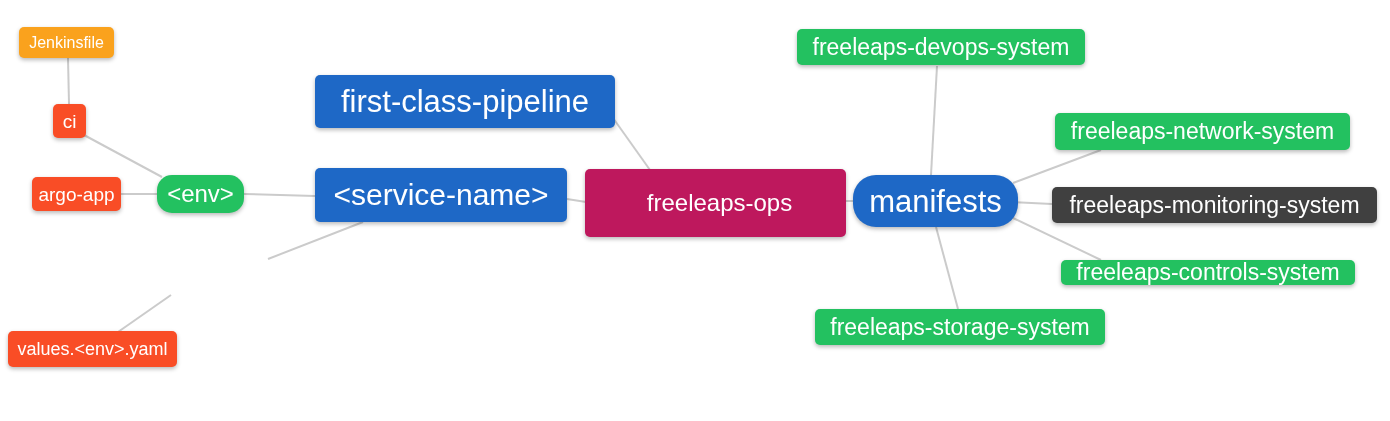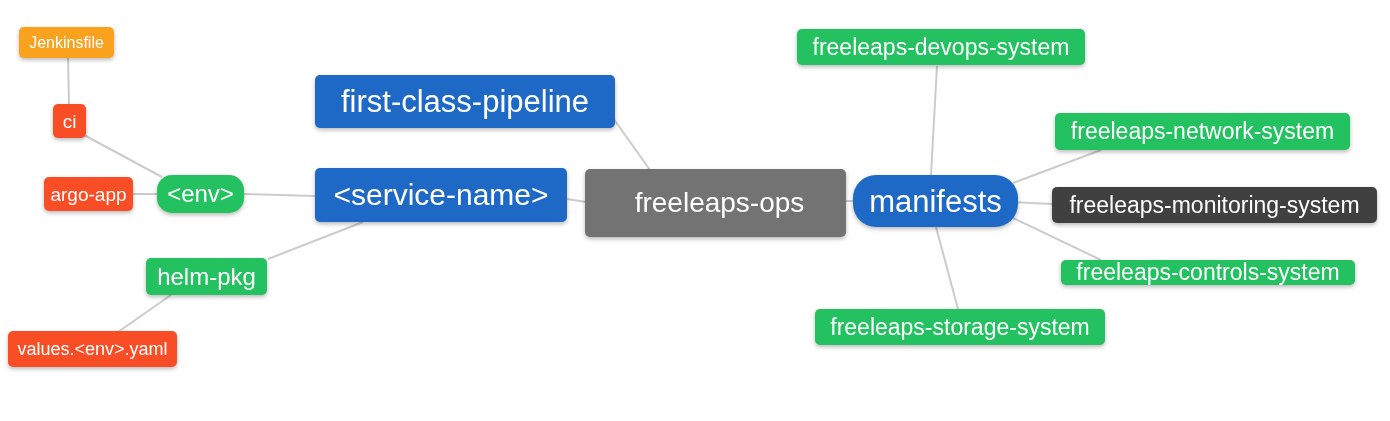--- a/index.html
+++ b/index.html
@@ -56,33 +56,32 @@
     <line x1="1013" y1="183" x2="1101" y2="150" stroke-width="2" style="stroke: rgb(203, 203, 203);"></line>
     <line x1="1013" y1="202" x2="1052" y2="204" stroke-width="2" style="stroke: rgb(203, 203, 203);"></line>
     <line x1="1013" y1="218" x2="1101" y2="260" stroke-width="2" style="stroke: rgb(203, 203, 203);"></line>
     <line x1="936" y1="227" x2="958" y2="309" stroke-width="2" style="stroke: rgb(203, 203, 203);"></line>
   </svg>
 
   <div class="node" style="left: 19px; top: 27px; width: 95px; height: 31px; font-size: 16px; background: rgb(250, 162, 29);">Jenkinsfile</div>
 
   <div class="node" style="left: 53px; top: 104px; width: 33px; height: 34px; font-size: 19px; background: rgb(249, 77, 38);">ci</div>
 
-  <div class="node" style="left: 32px; top: 177px; width: 89px; height: 34px; font-size: 19px; background: rgb(249, 77, 38); margin-left: 12px;">argo-app</div>
+  <div class="node" style="left: 32px; top: 177px; width: 89px; height: 34px; font-size: 19px; background: rgb(249, 77, 38);">argo-app</div>
 
   <div class="node" style="left: 157px; top: 175px; width: 87px; height: 38px; font-size: 24px; background: rgb(35, 193, 96); border-radius: 15px;">&lt;env&gt;</div>
 
-  <div class="node" style="left: 146px; top: 258px; width: 121px; height: 37px; font-size: 24px; background: rgb(35, 193, 96);">helm-pkg</div>
 
   <div class="node" style="left: 8px; top: 331px; width: 169px; height: 36px; font-size: 18px; background: rgb(249, 77, 38);">values.&lt;env&gt;.yaml</div>
 
   <div class="node" style="left: 315px; top: 35px; width: 300px; height: 53px; font-size: 31px; background: rgb(30, 104, 198); margin-top: 40px;">first-class-pipeline</div>
 
   <div class="node" style="left: 315px; top: 168px; width: 252px; height: 54px; font-size: 30px; background: rgb(30, 104, 198);">&lt;service-name&gt;</div>
 
-  <div class="node" style="left: 585px; top: 169px; width: 261px; height: 68px; font-size: 28px; background: #737373; padding-left: 8px;">freeleaps-ops</div>
+  <div class="node" style="left: 585px; top: 169px; width: 261px; height: 68px; font-size: 24px; background: #be185d; padding-left: 8px;">freeleaps-ops</div>
 
   <div class="node" style="left: 853px; top: 175px; width: 165px; height: 52px; font-size: 31px; background: rgb(30, 104, 198); border-radius: 23px;">manifests</div>
 
   <div class="node" style="left: 797px; top: 29px; width: 288px; height: 36px; font-size: 23px; background: rgb(35, 193, 96);">freeleaps-devops-system</div>
 
   <div class="node" style="left: 1055px; top: 113px; width: 295px; height: 37px; font-size: 23px; background: rgb(35, 193, 96);">freeleaps-network-system</div>
 
   <div class="node" style="left: 1052px; top: 187px; width: 325px; height: 36px; font-size: 23px; background: #404040;">freeleaps-monitoring-system</div>
 
   <div class="node" style="left: 1061px; top: 260px; width: 294px; height: 25px; font-size: 23px; background: rgb(35, 193, 96);">freeleaps-controls-system</div>

